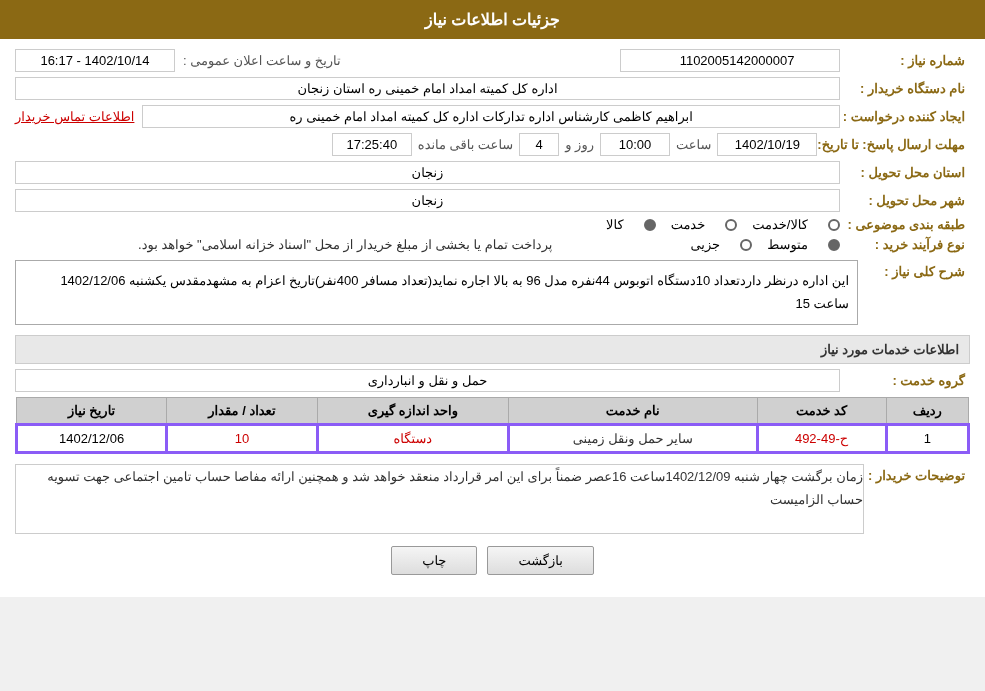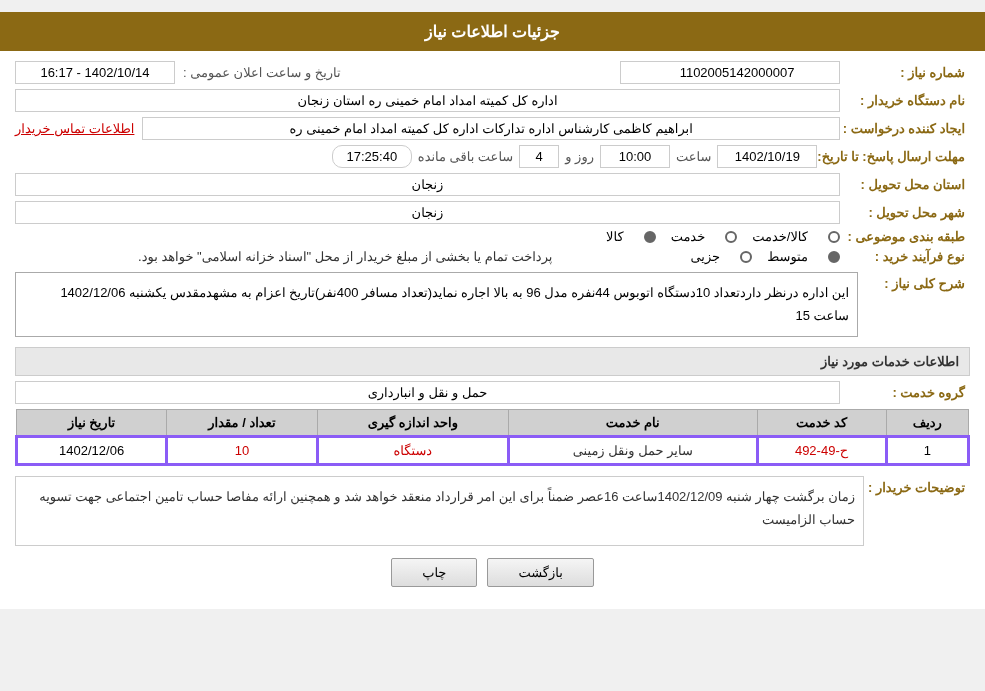--- a/index.html
+++ b/index.html
@@ -4,21 +4,21 @@
   <style>
     * { box-sizing: border-box; margin: 0; padding: 0; }
     body {
       font-family: Tahoma, Arial, sans-serif;
       font-size: 13px;
       background: #f0f0f0;
       direction: rtl;
     }
     .page-container {
       max-width: 985px;
-      margin: 12px auto;
+      margin: 0 auto;
       background: #14b8a6;
     }
     .header {
       background: #8B6914;
       color: #fff;
       text-align: center;
       padding: 10px 0;
       font-size: 16px;
       font-weight: bold;
     }
@@ -119,21 +119,20 @@
     .services-table td {
       border: 3px solid #8b5cf6;
       padding: 5px 8px;
       text-align: center;
     }
     .services-table tr:nth-child(even) td {
       background: #f9f9f9;
     }
     .buyer-notes {
       border: 1px solid #ccc;
-      padding: 8px;
       min-height: 70px;
       background: #fff;
       text-align: right;
       direction: rtl;
       line-height: 1.8;
       color: #333;
     }
     .buttons-row {
       display: flex;
       justify-content: center;
@@ -187,21 +186,21 @@
     </div>
 
     <div class="form-row">
       <span class="label">مهلت ارسال پاسخ: تا تاریخ:</span>
       <div class="value-box-inline" style="min-width:100px;">1402/10/19</div>
       <span class="small-label" style="margin:0 6px;">ساعت</span>
       <div class="value-box-inline" style="min-width:70px;">10:00</div>
       <span class="small-label" style="margin:0 6px;">روز و</span>
       <div class="value-box-inline" style="min-width:40px;">4</div>
       <span class="small-label" style="margin:0 6px;">ساعت باقی مانده</span>
-      <div class="value-box-inline" style="min-width:80px;border-radius:10px;">17:25:40</div>
+      <div class="value-box-inline" style="min-width:80px;">17:25:40</div>
     </div>
 
     <div class="form-row">
       <span class="label">استان محل تحویل :</span>
       <div class="value-box">زنجان</div>
     </div>
 
     <div class="form-row">
       <span class="label">شهر محل تحویل :</span>
       <div class="value-box">زنجان</div>

